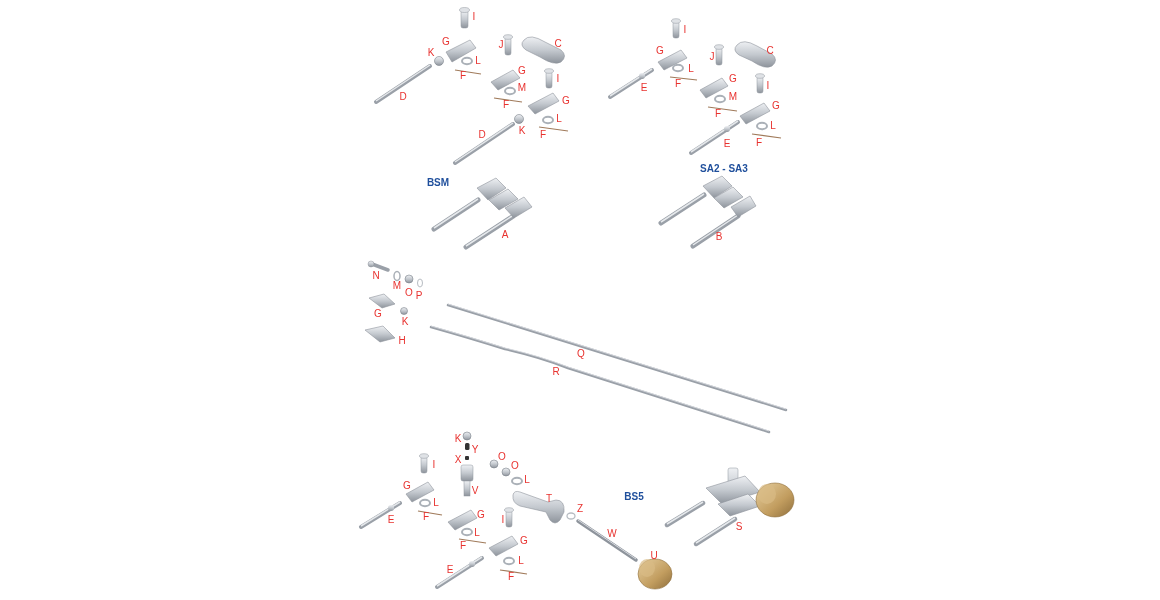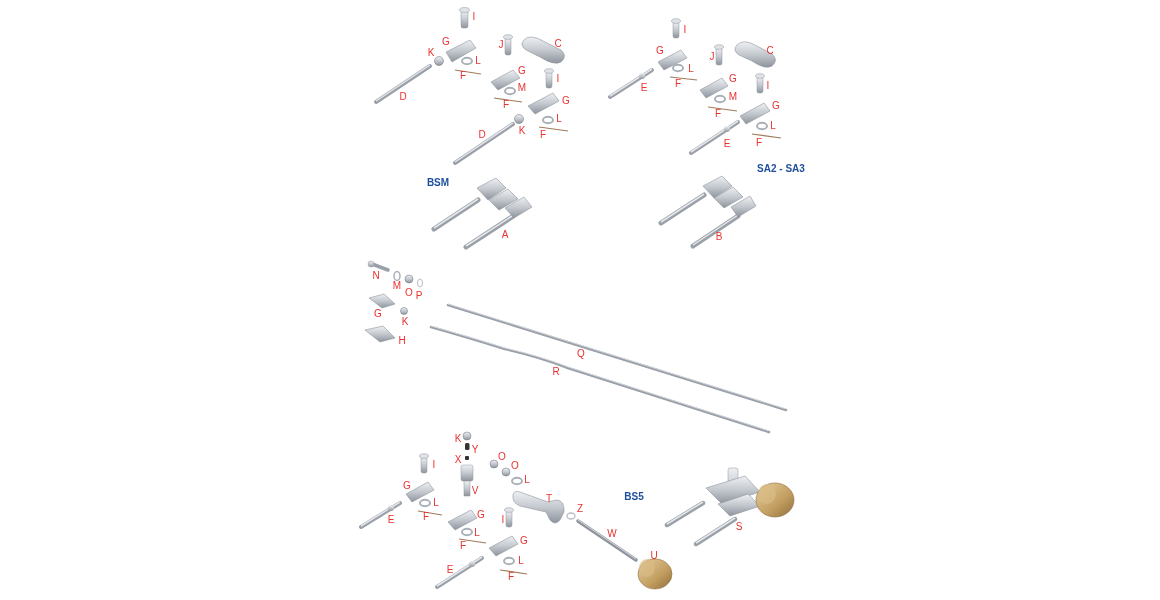--- a/index.html
+++ b/index.html
@@ -220,21 +220,21 @@
       <line x1="696" y1="543" x2="735" y2="518" stroke="#e6e9ec" stroke-width="1.5"></line>
       <rect x="728" y="468" width="10" height="40" rx="2" fill="url(#met)" stroke="#8e949c" stroke-width="0.5"></rect>
       <path d="M706 488 L745 476 L760 492 L722 504 Z" fill="url(#met)" stroke="#8e949c" stroke-width="0.6"></path>
       <path d="M718 504 L748 494 L760 506 L730 516 Z" fill="url(#met)" stroke="#8e949c" stroke-width="0.6"></path>
       <ellipse cx="775" cy="500" rx="19" ry="17" fill="url(#brass)" stroke="#8e6e3c" stroke-width="0.6"></ellipse>
       <ellipse cx="767" cy="494" rx="9" ry="10" fill="#d9bb84" opacity="0.7"></ellipse>
     </g>
   </svg>
 
   <div class="grp" style="left:438px; top:183px;">BSM</div>
-  <div class="grp" style="left:781px; top:169px;">SA2 - SA3</div>
+  <div class="grp" style="left:724px; top:169px;">SA2 - SA3</div>
   <div class="grp" style="left:634px; top:497px;">BS5</div>
 
   <div class="lbl" style="left:474px; top:17px;">I</div>
   <div class="lbl" style="left:446px; top:42px;">G</div>
   <div class="lbl" style="left:431px; top:53px;">K</div>
   <div class="lbl" style="left:501px; top:45px;">J</div>
   <div class="lbl" style="left:558px; top:44px;">C</div>
   <div class="lbl" style="left:478px; top:61px;">L</div>
   <div class="lbl" style="left:463px; top:76px;">F</div>
   <div class="lbl" style="left:522px; top:71px;">G</div>

